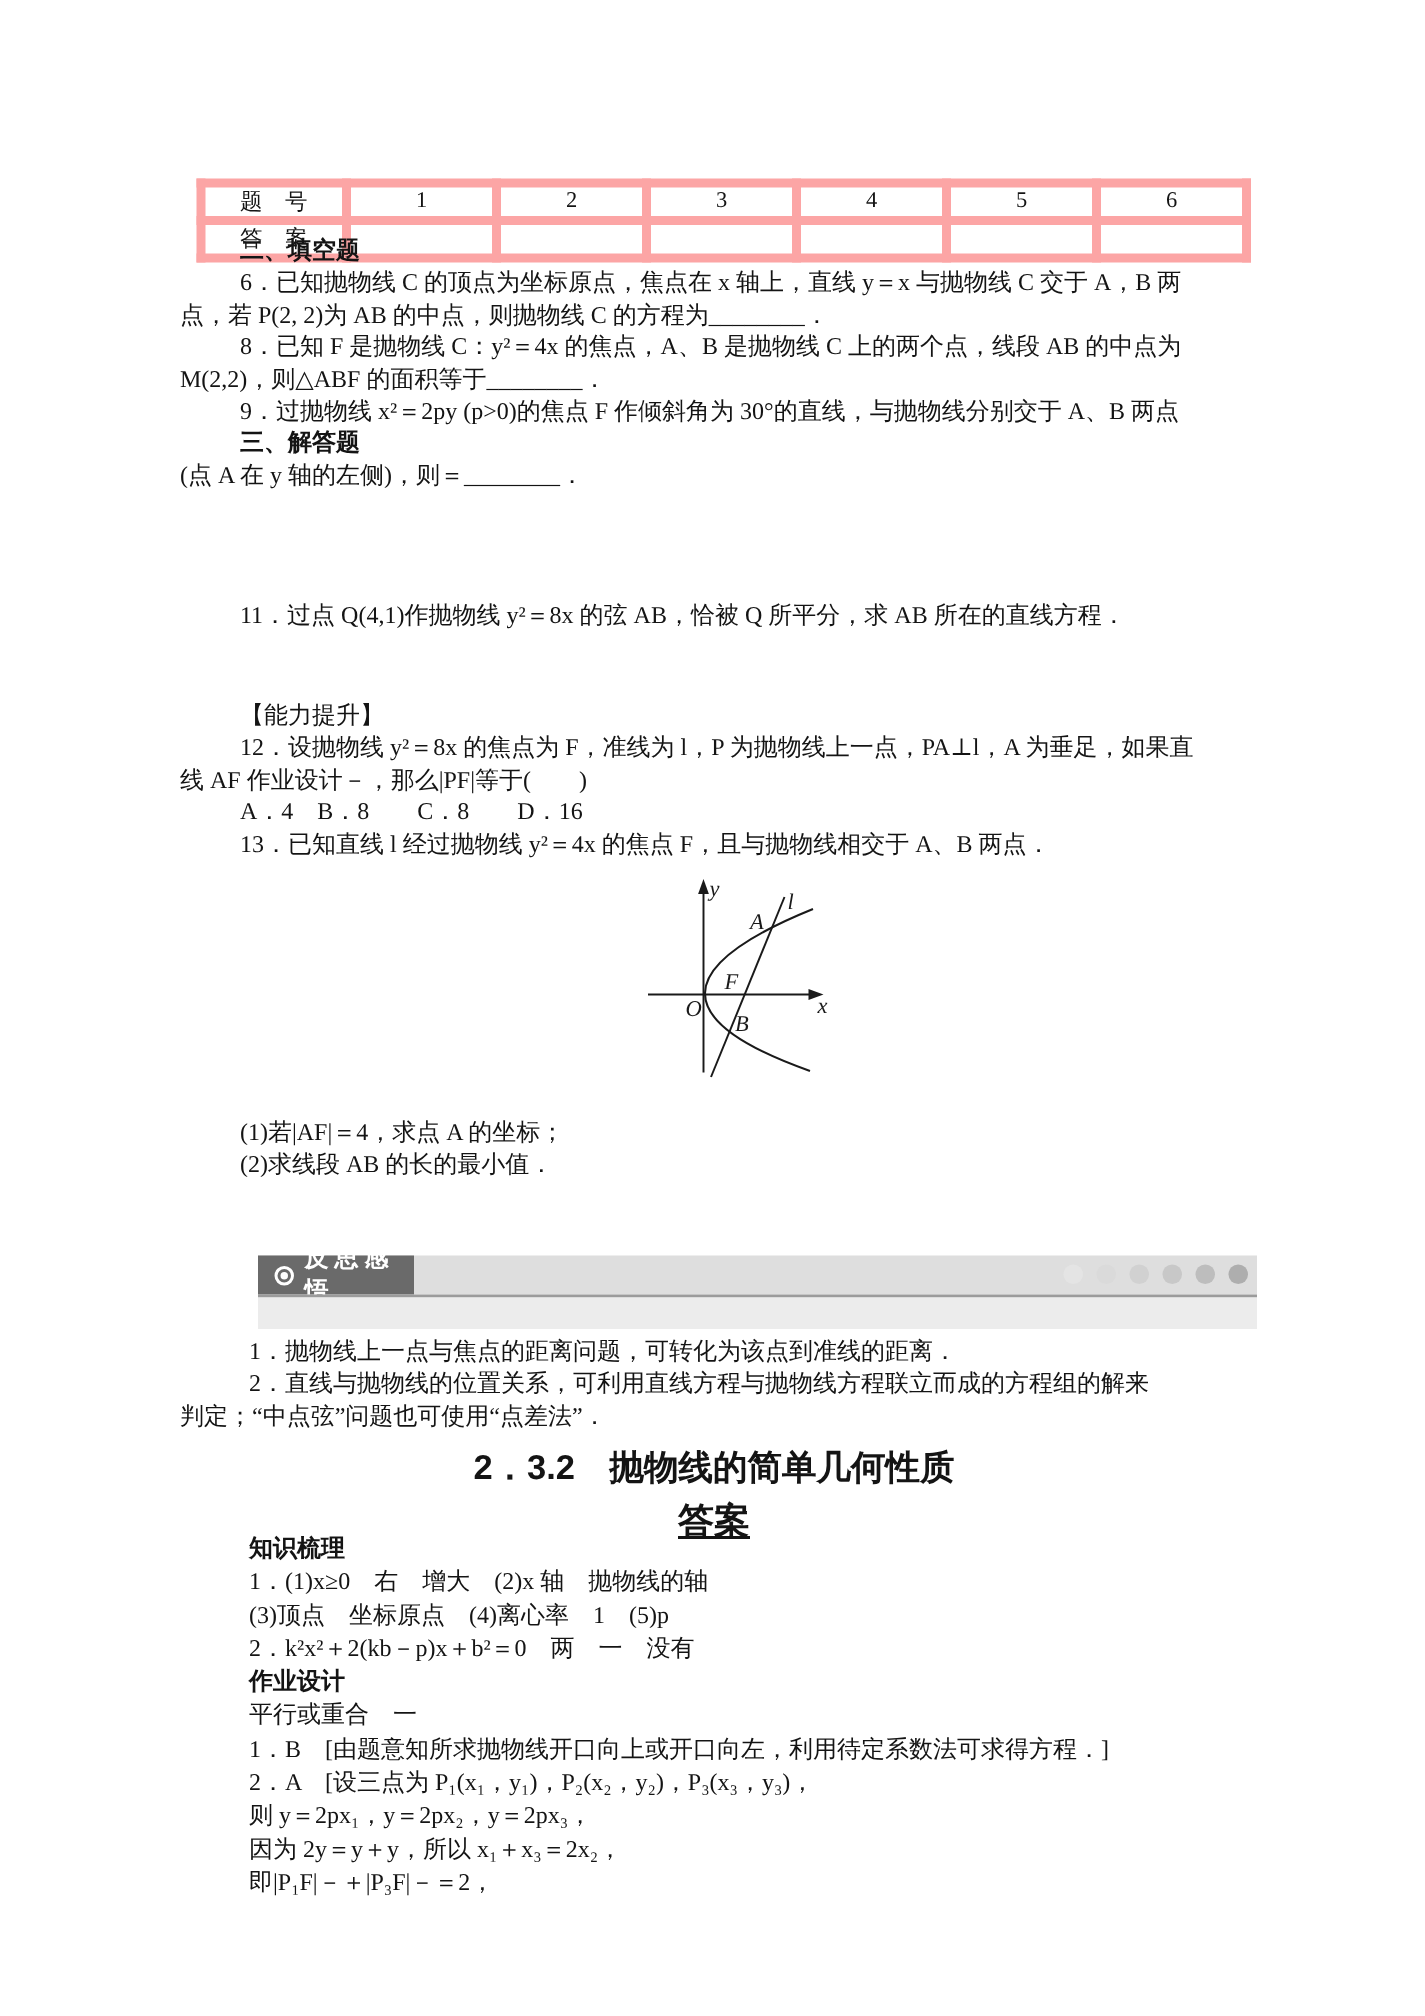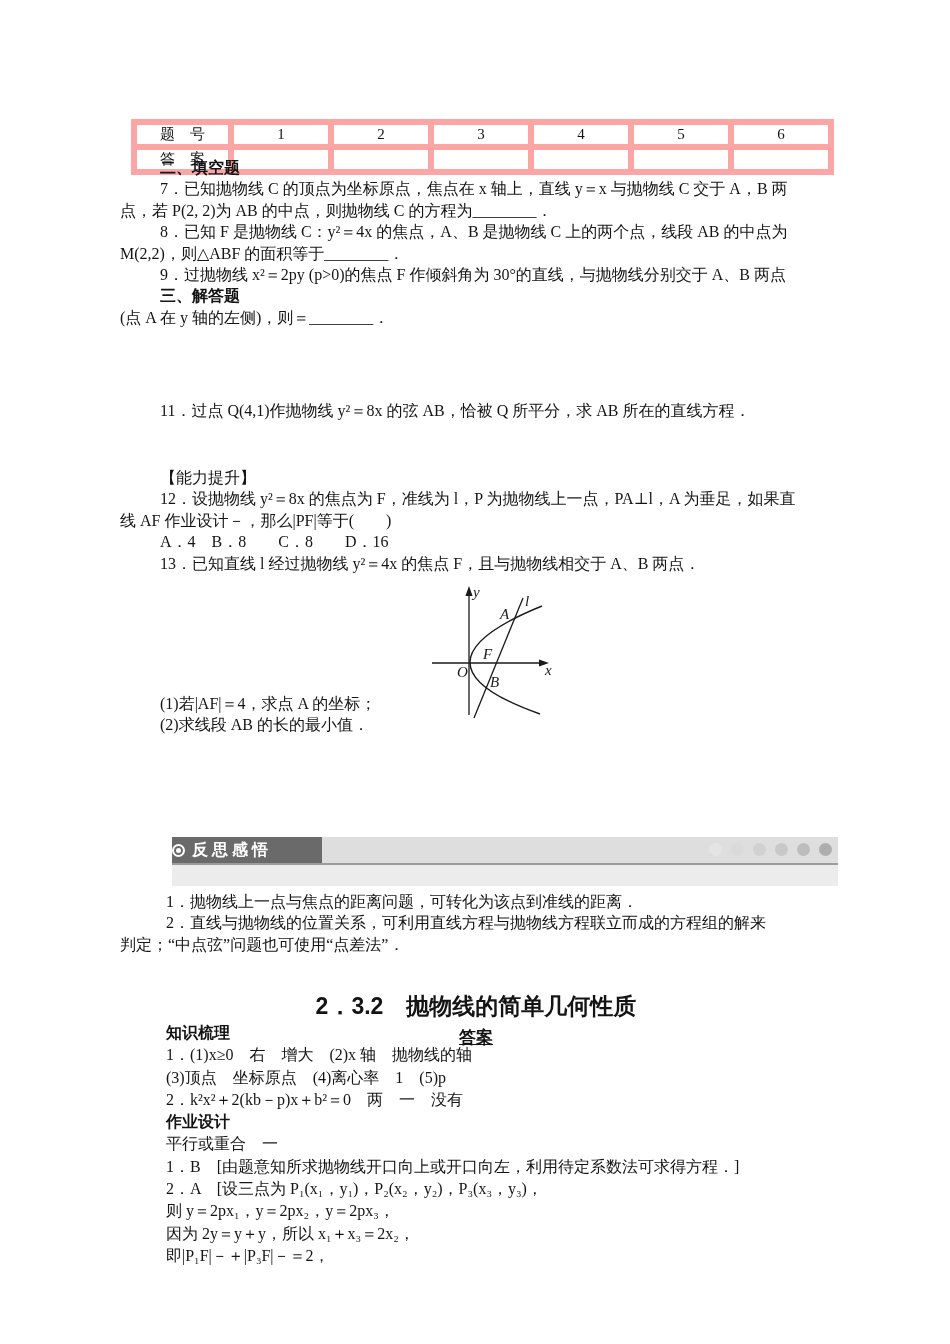--- a/index.html
+++ b/index.html
@@ -27,40 +27,40 @@
   .hsans { font-family:"Liberation Sans","DejaVu Sans",sans-serif; font-weight:bold; }
 
   
   .fig { position:absolute; left:420px; top:585px; width:220px; height:135px; }
   .fig svg { overflow:visible; }
   .figlabel { font-family:"Liberation Serif","DejaVu Serif",serif; font-style:italic; font-size:15px; fill:#1a1a1a; }
 
   
   .refl-bar { position:absolute; left:172px; top:837px; width:666px; height:26px; background:#dedede; }
   .refl-tab {
-    position:absolute; left:0; top:0; height:26px; width:150px; background:#6a6a6a;
-    color:#ffffff; display:flex; align-items:center; padding-left:0;
+    position:absolute; left:0; top:0; height:26px; width:104px; background:#6a6a6a;
+    color:#ffffff; display:flex; align-items:center; padding-left:11px;
     font-family:"Liberation Sans","DejaVu Sans",sans-serif; font-weight:bold;
     font-size:16px; letter-spacing:4px;
   }
   .refl-icon { width:13px; height:13px; border:2px solid #ffffff; border-radius:50%;
     display:inline-flex; align-items:center; justify-content:center; margin-right:7px; flex:0 0 auto; }
   .refl-icon-dot { width:5px; height:5px; background:#ffffff; border-radius:50%; }
   .refl-dots { position:absolute; right:6px; top:6px; display:flex; gap:9px; }
   .refl-dot { width:13px; height:13px; border-radius:50%; }
   .refl-dot:nth-child(1){ background:#e4e4e4; } .refl-dot:nth-child(2){ background:#dadada; }
   .refl-dot:nth-child(3){ background:#d1d1d1; } .refl-dot:nth-child(4){ background:#c8c8c8; }
   .refl-dot:nth-child(5){ background:#bdbdbd; } .refl-dot:nth-child(6){ background:#aeaeae; }
   .refl-rule { position:absolute; left:172px; top:863px; width:666px; height:2px; background:#9b9b9b; }
   .refl-band { position:absolute; left:172px; top:865px; width:666px; height:21px; background:#ececec; }
 
   
-  .title-wrap { position:absolute; left:120px; top:991px; width:712px; text-align:center; }
+  .title-wrap { position:absolute; left:120px; top:963px; width:712px; text-align:center; }
   .title { font-size:23px; }
-  .subtitle { font-size:17px; margin-top:4px;text-decoration:underline; }
+  .subtitle { font-size:24px; margin-top:4px;text-decoration:underline; }
   .ans-block { position:absolute; left:166px; top:1022px; width:680px; }
   .ans-block .line { line-height:22.3px; height:22.3px; }
 </style>
 </head>
 <body>
 
 <div class="page">
 
   <table class="score-table">
     <tbody>
@@ -80,21 +80,21 @@
       <td class="num"></td>
       <td class="num"></td>
       <td class="num"></td>
       <td class="num"></td>
     </tr>
   </tbody>
     </table>
 
   <div class="tblock" style="top:157px;">
     <div class="line indent hsans">二、填空题</div>
-    <div class="line indent">7．已知抛物线 C 的顶点为坐标原点，焦点在 x 轴上，直线 y＝x 与抛物线 C 交于 A，B 两</div>
+    <div class="line indent">6．已知抛物线 C 的顶点为坐标原点，焦点在 x 轴上，直线 y＝x 与抛物线 C 交于 A，B 两</div>
     <div class="line">点，若 P(2, 2)为 AB 的中点，则抛物线 C 的方程为________．</div>
     <div class="line indent">8．已知 F 是抛物线 C：y²＝4x 的焦点，A、B 是抛物线 C 上的两个点，线段 AB 的中点为</div>
     <div class="line">M(2,2)，则△ABF 的面积等于________．</div>
     <div class="line indent">9．过抛物线 x²＝2py (p&gt;0)的焦点 F 作倾斜角为 30°的直线，与抛物线分别交于 A、B 两点</div>
     <div class="line indent hsans">三、解答题</div>
     <div class="line">(点 A 在 y 轴的左侧)，则＝________．</div>
   </div>
 
   <div class="tblock" style="top:400px;">
     <div class="line indent">11．过点 Q(4,1)作抛物线 y²＝8x 的弦 AB，恰被 Q 所平分，求 AB 所在的直线方程．</div>
@@ -124,21 +124,21 @@
       <text x="53" y="12" class="figlabel">y</text>
       <text x="125" y="90" class="figlabel">x</text>
       <text x="37" y="92" class="figlabel">O</text>
       <text x="63" y="74" class="figlabel">F</text>
       <text x="80" y="34" class="figlabel">A</text>
       <text x="70" y="102" class="figlabel">B</text>
       <text x="105" y="21" class="figlabel">l</text>
     </svg>
   </div>
 
-  <div class="tblock" style="top:693px;">
+  <div class="tblock" style="top:745px;">
     <div class="line indent">(1)若|AF|＝4，求点 A 的坐标；</div>
     <div class="line indent">(2)求线段 AB 的长的最小值．</div>
   </div>
 
   <div class="refl-bar">
     <div class="refl-tab">
       <span class="refl-icon">
           <span class="refl-icon-dot"></span>
         </span>
       <span>反思感悟</span>

